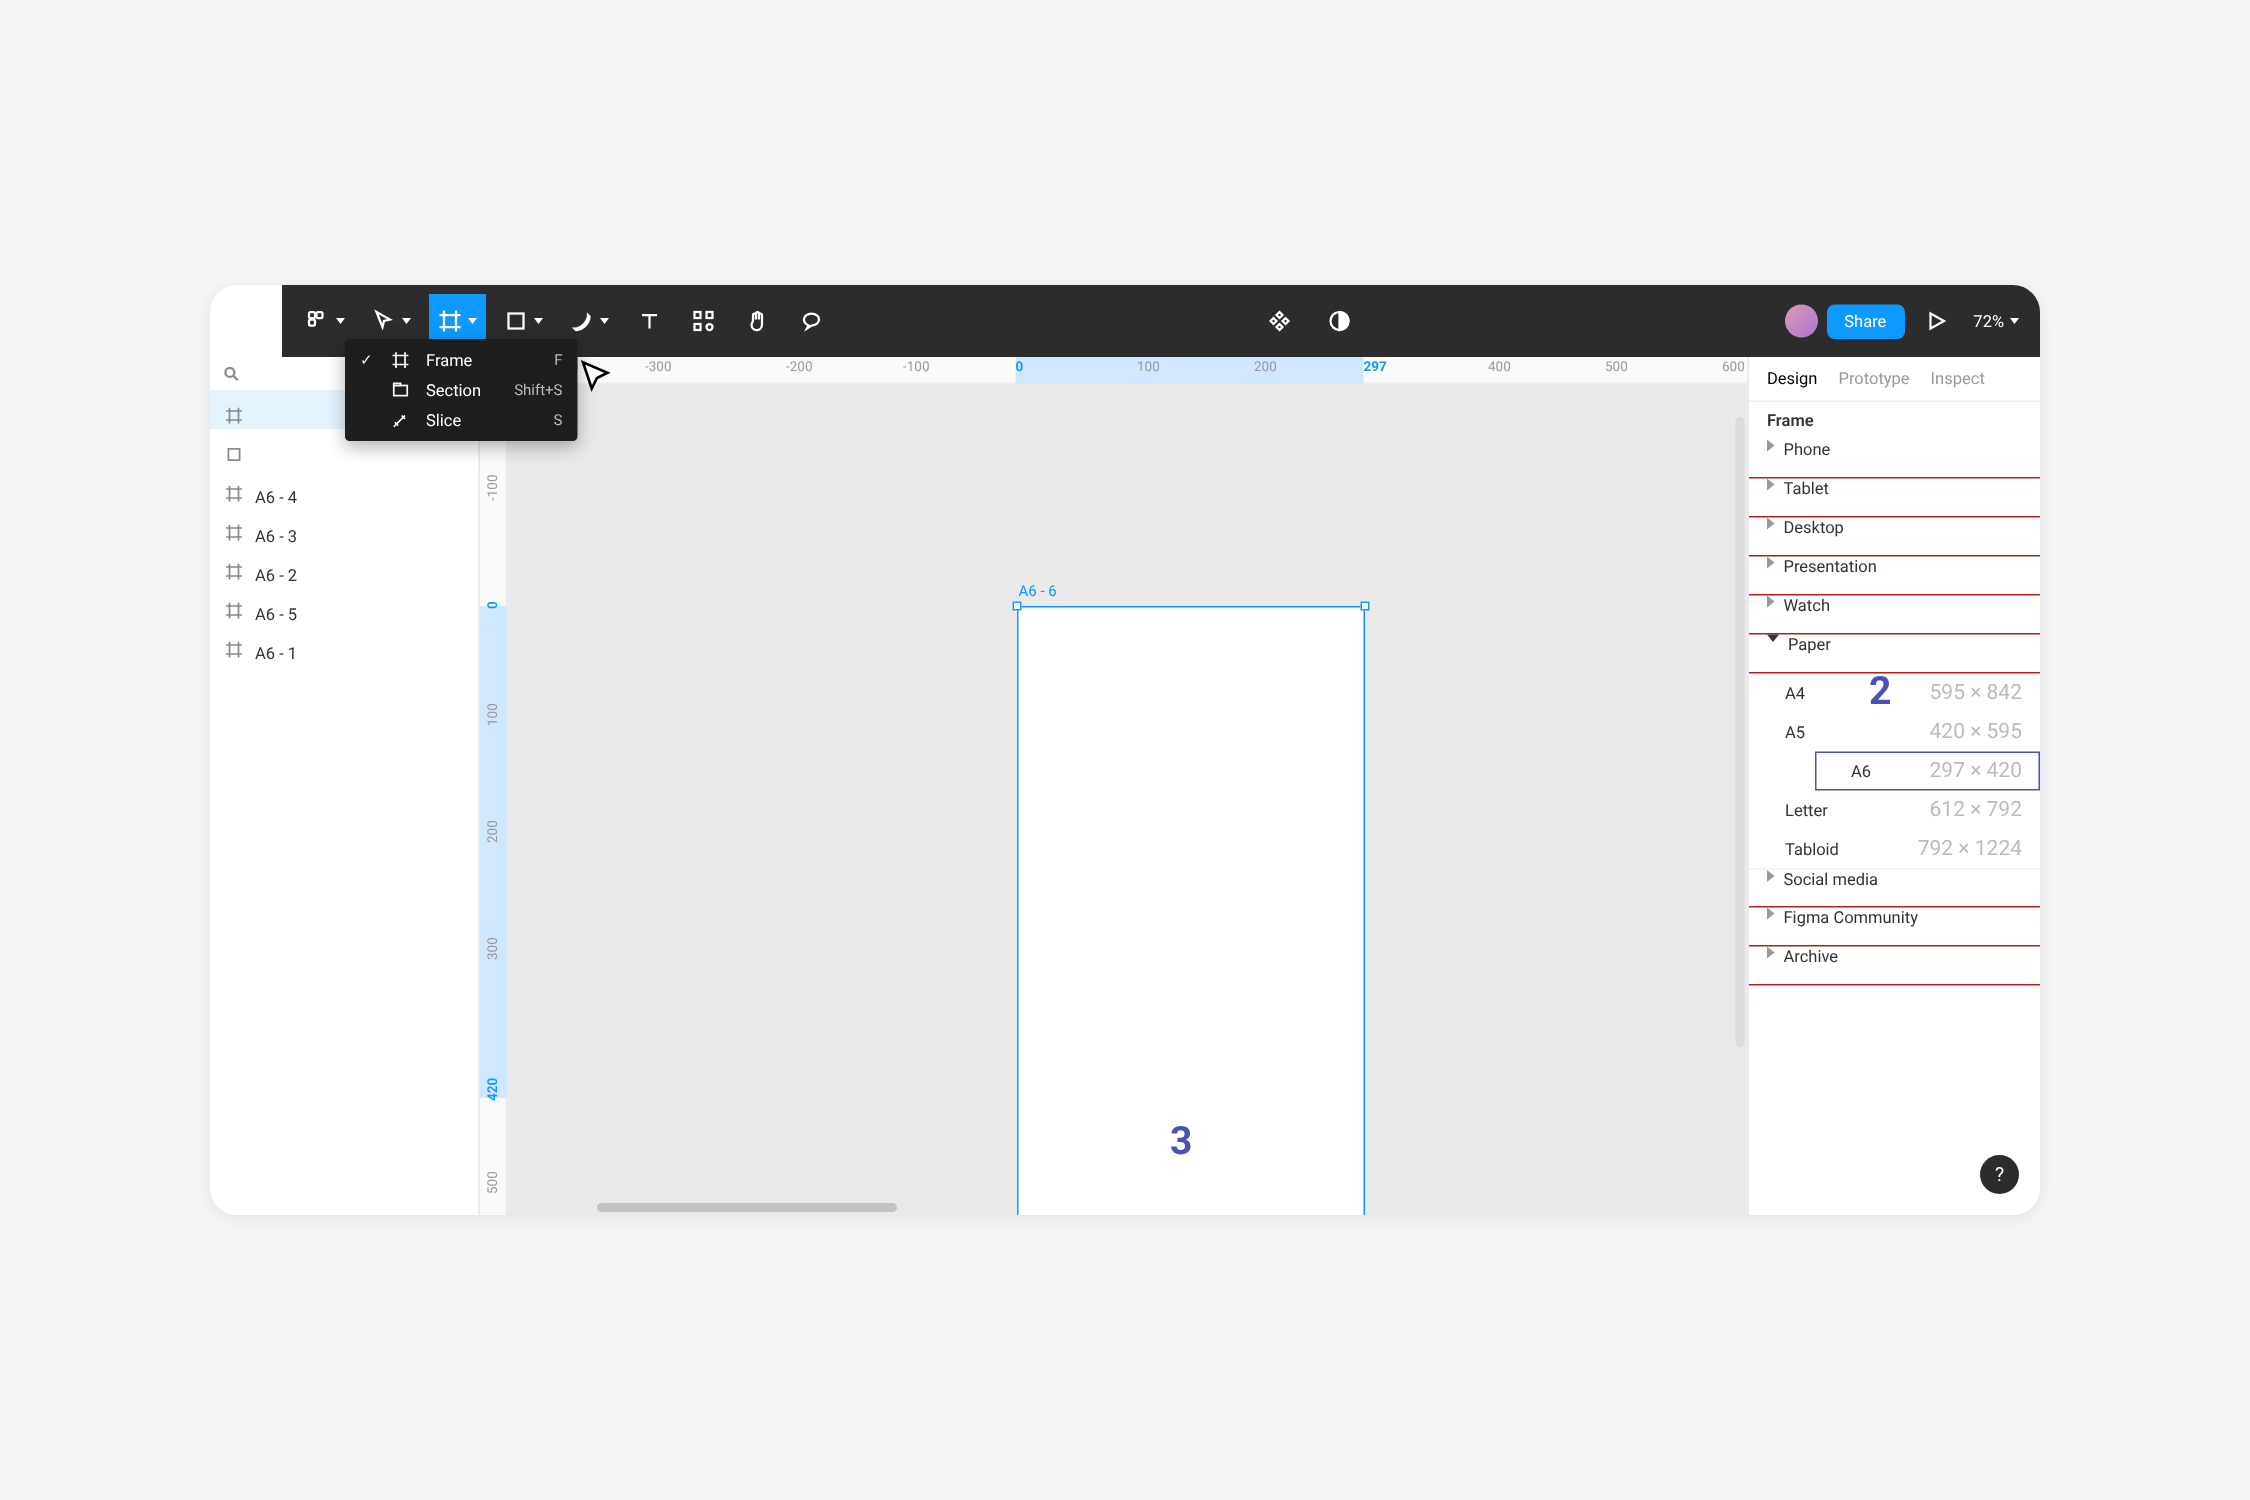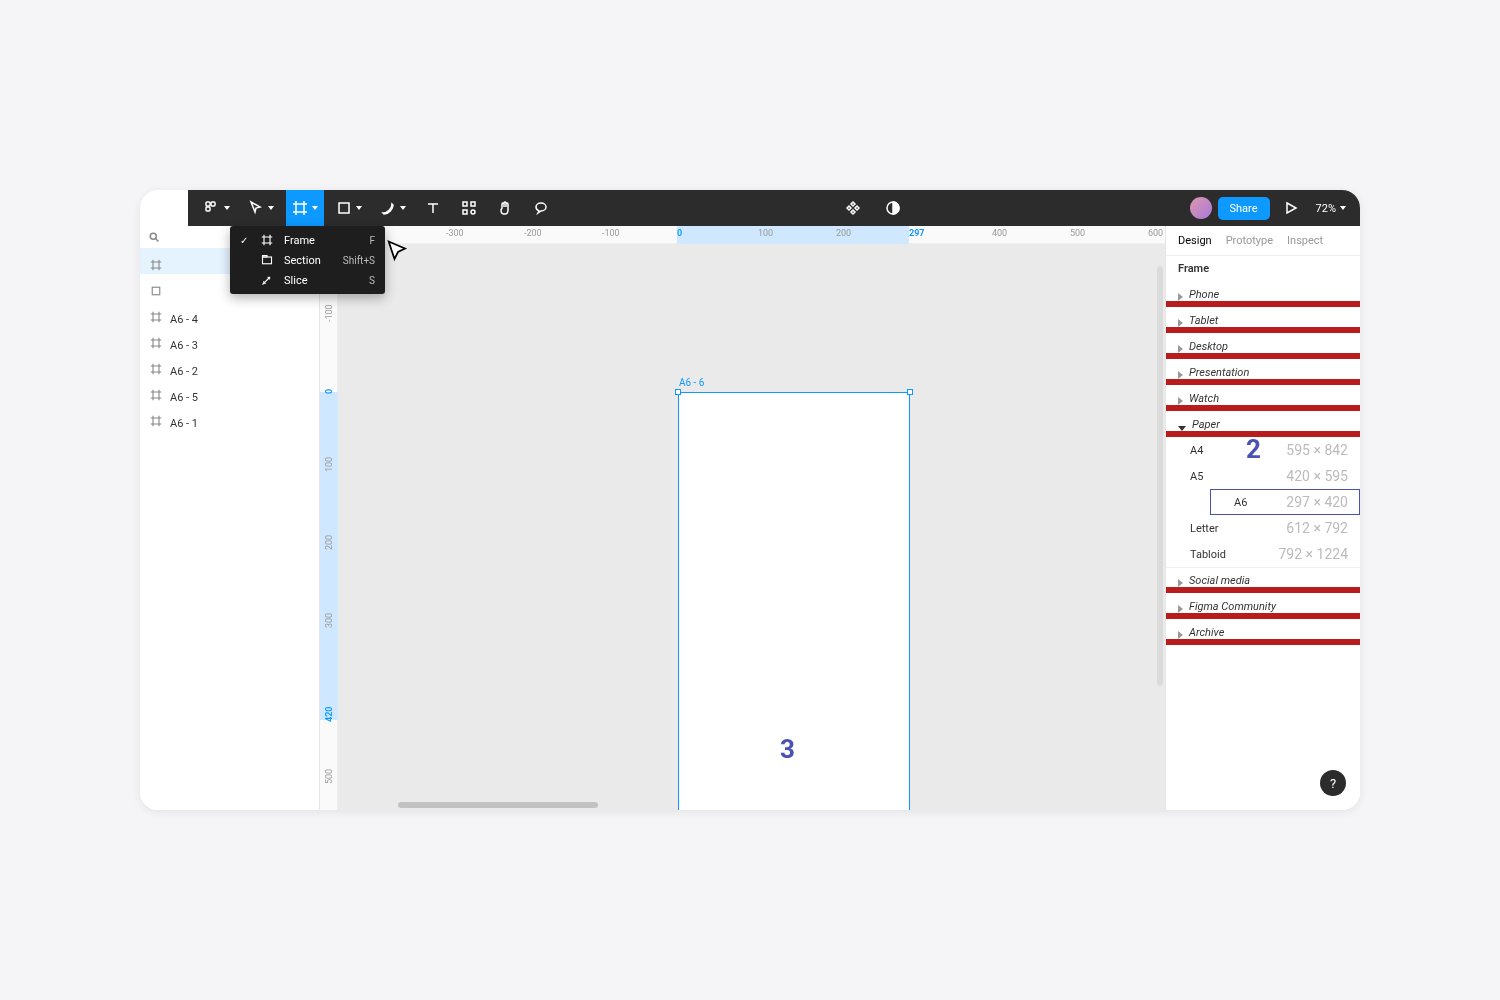--- a/index.html
+++ b/index.html
@@ -1,19 +1,19 @@
 <!DOCTYPE html>
 <html><head>
 <meta charset="utf-8">
 <style>
   * { box-sizing: border-box; margin: 0; padding: 0; font-family: -apple-system, BlinkMacSystemFont, "Segoe UI", Roboto, sans-serif; }
   body { background: #f5f5f7; display: flex; align-items: center; justify-content: center; min-height: 100vh; }
   .window { width: 1220px; height: 620px; background: #fff; border-radius: 18px; overflow: hidden; box-shadow: 0 2px 10px rgba(0,0,0,0.08); display: flex; flex-direction: column; position: relative; }
   
-  .toolbar { height: 36px; background: #2c2c2c; display: flex; align-items: center; padding: 0 10px; gap: 6px; color: #fff; font-size: 12px; margin-left: 48px; }
+  .toolbar { height: 48px; background: #2c2c2c; display: flex; align-items: center; padding: 0 10px; gap: 6px; color: #fff; font-size: 12px; margin-left: 48px; }
   .tb-btn { height: 36px; min-width: 30px; display: flex; align-items: center; justify-content: center; gap: 4px; cursor: pointer; padding: 0 6px; }
   .tb-btn.active { background: #0d99ff; }
   .tb-btn svg { width: 16px; height: 16px; stroke: #fff; fill: none; stroke-width: 1.5; }
   .spacer { flex: 1; }
   .mid-icons { display: flex; gap: 10px; }
   .avatar { width: 22px; height: 22px; border-radius: 50%; background: linear-gradient(135deg,#d9a, #a7d); }
   .share-btn { background: #0d99ff; color: #fff; padding: 5px 12px; border-radius: 5px; font-size: 11px; cursor: pointer; }
   .zoom { font-size: 11px; color: #fff; padding: 0 4px; display: flex; align-items: center; gap: 4px; }
   .chev { display:inline-block; width:0; height:0; border-left:3px solid transparent; border-right:3px solid transparent; border-top:4px solid #fff; }
   
@@ -57,21 +57,21 @@
   .dim-badge { position:absolute; bottom:-22px; left:50%; transform:translateX(-50%); background:#0d99ff; color:#fff; font-size:10px; padding:2px 6px; border-radius:2px; }
   .ann { position:absolute; color:#4a52b3; font-size:26px; font-weight:700; }
   .hscroll { position:absolute; bottom:2px; left:60px; width:200px; height:6px; background:#888; border-radius:3px; opacity:0.4; }
   .vscroll { position:absolute; right:2px; top:40px; width:6px; height:420px; background:#888; border-radius:3px; opacity:0.15; }
   
   .right { width: 195px; border-left:1px solid #e6e6e6; background:#fff; display:flex; flex-direction:column; font-size:11px; color:#333; position:relative; }
   .tabs { display:flex; gap:14px; padding:8px 12px; border-bottom:1px solid #eee; }
   .tab { cursor:pointer; color:#999; }
   .tab.active { color:#000; font-weight:400; }
   .sec-title { padding:6px 12px; font-weight:600; font-size:11px; }
-  .preset-row { display:flex; align-items:flex-end; gap:6px; height:26px; padding:0 12px; cursor:pointer; border-bottom:6px solid #b91c1c;font-style:italic; }
+  .preset-row { display:flex; align-items:flex-start; gap:6px; height:26px; padding:0 12px; cursor:pointer; border-bottom:1px solid #b91c1c; }
   .preset-row .tri { width:0; height:0; border-top:4px solid transparent; border-bottom:4px solid transparent; border-left:5px solid #999; }
   .preset-row.open .tri { border-left:4px solid transparent; border-right:4px solid transparent; border-top:5px solid #333; border-bottom:none; }
   .size-row { display:flex; align-items:center; justify-content:space-between; height:26px; padding:0 12px 0 24px; cursor:pointer; }
   .size-row .dims { color:#bbb; font-size:14px; }
   .size-row.selected { outline:1px solid #4a52b3; outline-offset:-1px;margin-left:44px; }
   .help-btn { position:absolute; bottom:14px; right:14px; width:26px; height:26px; border-radius:50%; background:#2c2c2c; color:#fff; display:flex; align-items:center; justify-content:center; font-size:13px; cursor:pointer; }
 </style>
 </head>
 <body>
 
@@ -253,21 +253,21 @@
 
     <div class="canvas-wrap">
       <div class="ruler-corner">
           <svg viewBox="0 0 16 16">
             <path d="M4 1v14M12 1v14M1 4h14M1 12h14"></path>
           </svg>
         </div>
       <div class="ruler-h">
         <div class="highlight" style="left:339px; width:232px;"></div>
         <div class="tick" style="left:30px">-400</div>
-        <div class="tick" style="left:108px">-300</div>
+        <div class="tick" style="left:92px">-300</div>
         <div class="tick" style="left:186px">-200</div>
         <div class="tick" style="left:264px">-100</div>
         <div class="tick blue" style="left:339px">0</div>
         <div class="tick" style="left:420px">100</div>
         <div class="tick" style="left:498px">200</div>
         <div class="tick hl" style="left:571px">297</div>
         <div class="tick" style="left:654px">400</div>
         <div class="tick" style="left:732px">500</div>
         <div class="tick" style="left:810px">600</div>
       </div>

